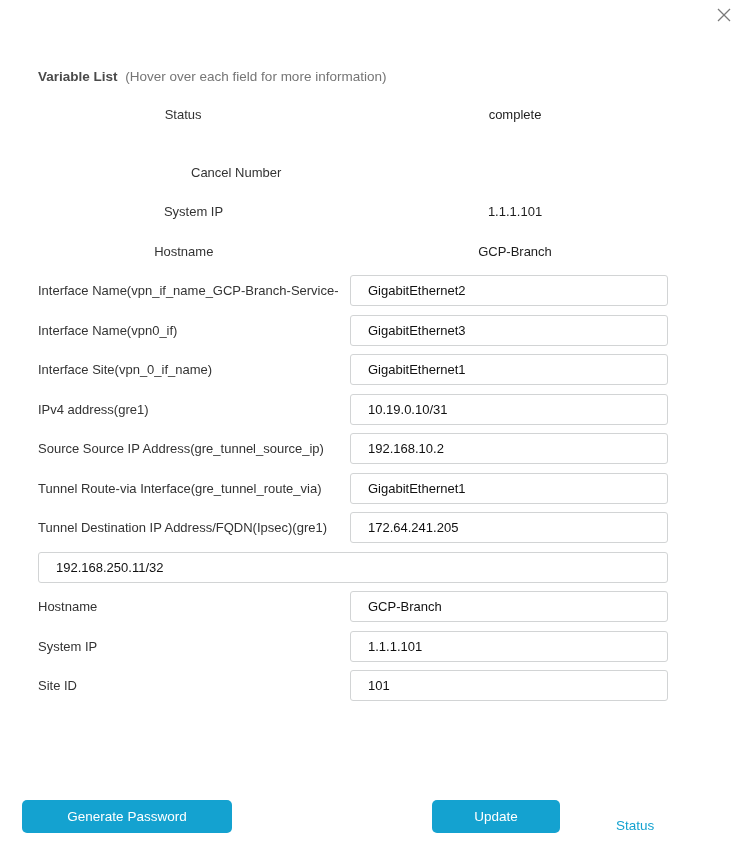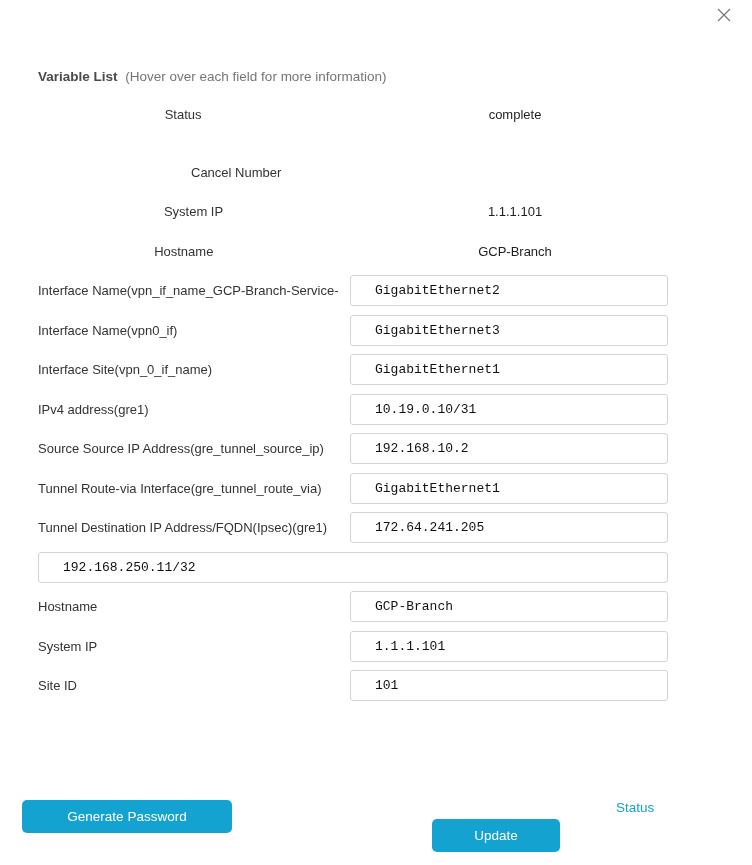--- a/index.html
+++ b/index.html
@@ -56,44 +56,44 @@
     color: #1e1e1e;
     padding-left: 12px;
     white-space: nowrap;
   }
   .inp {
     flex: 1;
     height: 31px;
     border: 1px solid #d2d4d5;
     border-radius: 3px;
     background: #fff;
-    padding: 0 24px;
+    padding: 0 17px;
     font-size: 13px;
-    font-family: Liberation Mono, monospace;
+    font-family: Liberation Sans, sans-serif;
     color: #111;
     outline: none;
   }
   .footer {
     position: absolute;
     left: 0; right: 12px; top: 800px;
     padding: 0 84px 0 22px;
-    display: flex; align-items: flex-start;
+    display: flex; align-items: flex-end;
   }
   .btn {
     background: var(--accent, #14a2d0);
     color: #fff;
     border: none;
     border-radius: 5px;
     height: 33px;
     font-size: 13.5px;
     font-family: "Liberation Sans", sans-serif;
     cursor: pointer;
   }
   .btn-generate { width: 210px; }
-  .btn-update { width: 128px; margin-left: 200px; margin-top: 19px; }
+  .btn-update { width: 128px; margin-left: 200px; }
   .link-cancel {
     margin-left: 56px;
     background: none; border: none; padding: 0;
     color: var(--accent, #14a2d0);
     font-size: 13.5px;
     font-family: "Liberation Sans", sans-serif;
     cursor: pointer;
   }
 </style>
 </head>

